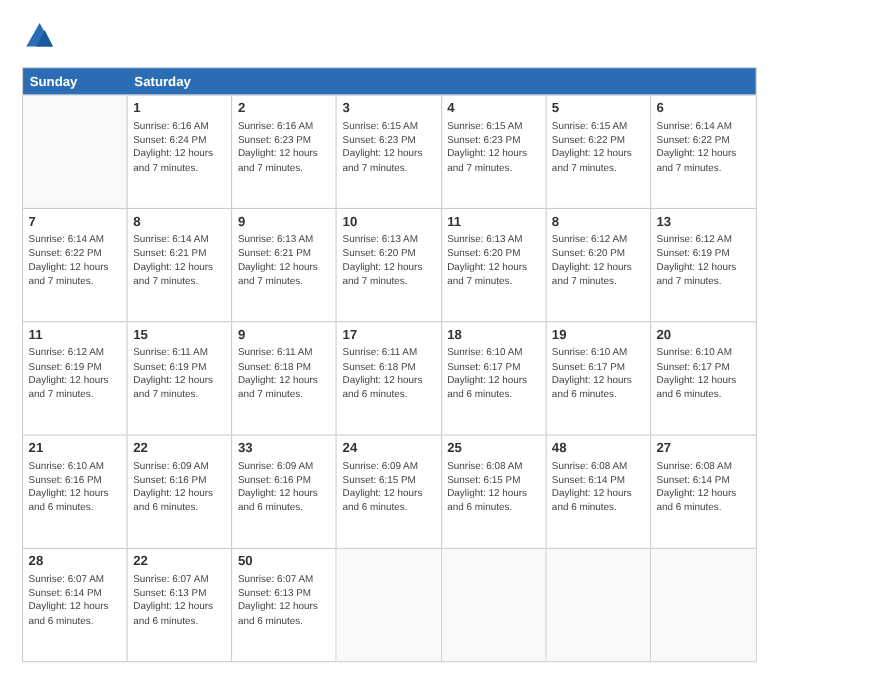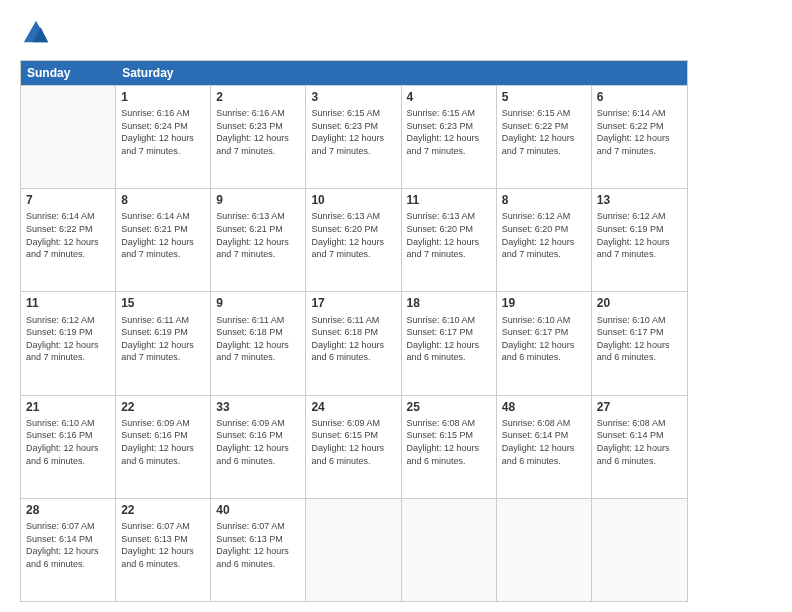--- a/index.html
+++ b/index.html
@@ -337,21 +337,21 @@
 and 6 minutes.</div>
           </div>
           <div class="cal-cell">
             <span class="day-num">22</span>
             <div class="day-info" style="white-space: pre-line;">Sunrise: 6:07 AM
 Sunset: 6:13 PM
 Daylight: 12 hours
 and 6 minutes.</div>
           </div>
           <div class="cal-cell">
-            <span class="day-num">40</span>
+            <span class="day-num">50</span>
             <div class="day-info" style="white-space: pre-line;">Sunrise: 6:07 AM
 Sunset: 6:13 PM
 Daylight: 12 hours
 and 6 minutes.</div>
           </div>
           <div class="cal-cell empty"></div>
           <div class="cal-cell empty"></div>
           <div class="cal-cell empty"></div>
           <div class="cal-cell empty"></div>
         </div>

